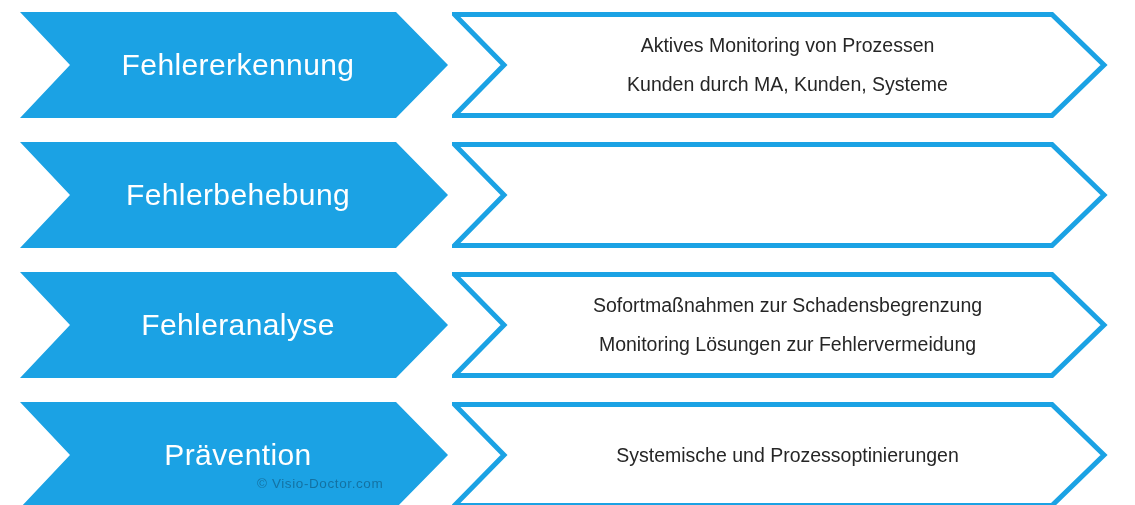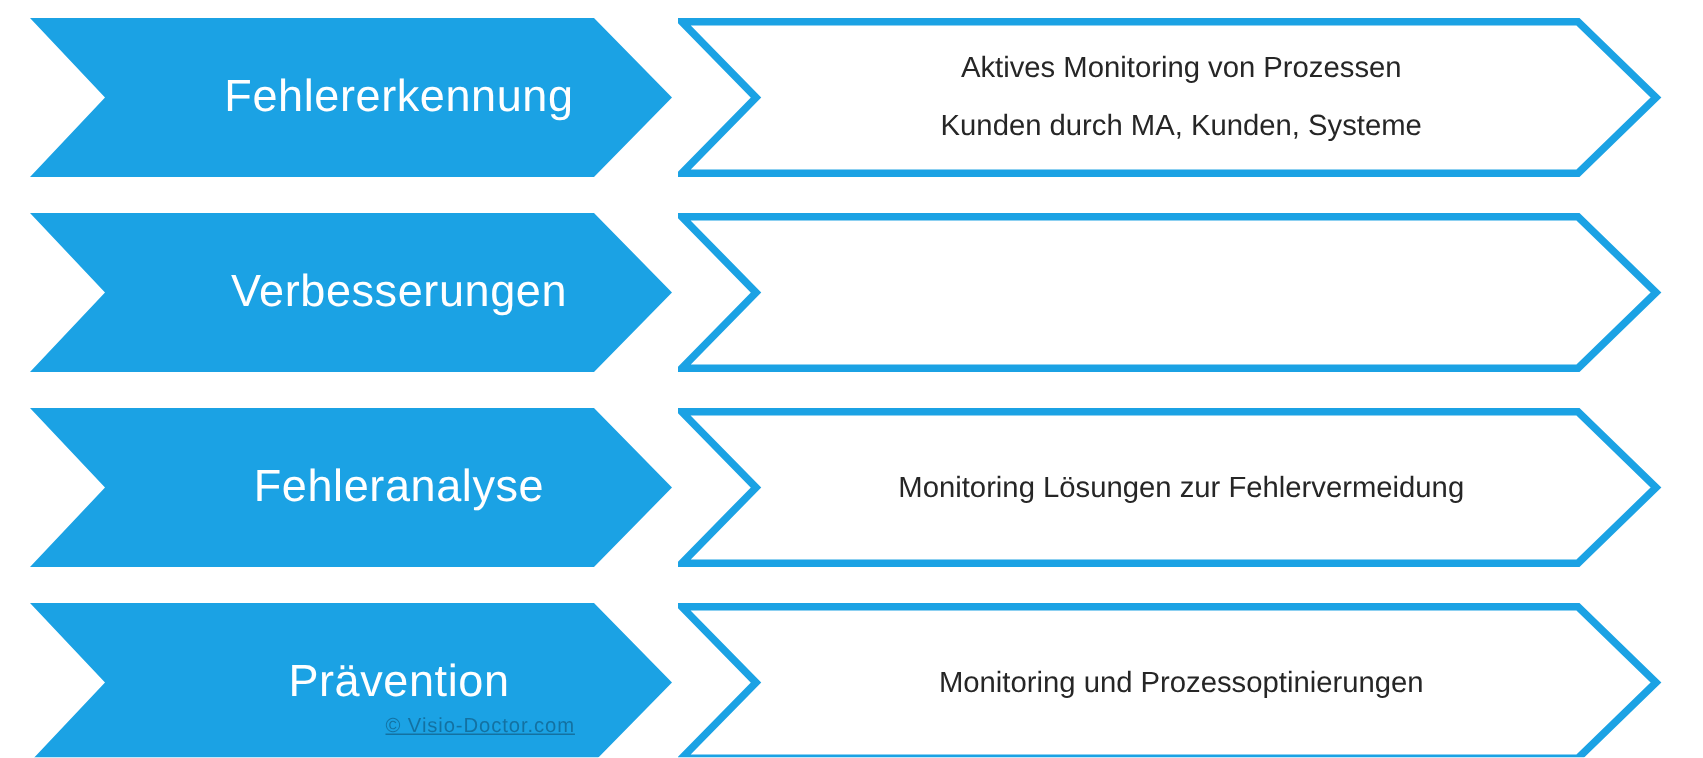--- a/index.html
+++ b/index.html
@@ -22,21 +22,21 @@
   .stage-arrow {
     position: absolute;
     left: 20px; top: 0;
     width: 428px; height: 106px;
   }
   .stage-arrow svg { display: block; width: 100%; height: 100%; }
   .stage-arrow polygon { fill: var(--accent); }
 
   .stage-label {
     position: absolute;
-    left: 36px; top: 0;
+    left: 8px; top: 0;
     width: 428px; height: 106px;
     display: flex; align-items: center; justify-content: center;
     padding-left: 72px; padding-right: 40px;
     color: var(--text-light);
     font-size: 30px;
     letter-spacing: 0.4px;
     white-space: nowrap;
   }
 
   .detail-arrow {
@@ -65,21 +65,20 @@
     white-space: nowrap;
   }
 
   .watermark {
     position: absolute;
     left: 257px; top: 476px;
     font-size: 13.5px;
     letter-spacing: 0.6px;
     color: rgba(10, 45, 70, 0.42);
     z-index: 3;
-    text-decoration: underline;
   }
 </style>
 </head>
 <body>
 
 <div class="canvas">
 
   <div class="row">
     <div class="stage-arrow">
       <svg viewBox="0 0 428 106" preserveAspectRatio="none">
@@ -97,56 +96,57 @@
       <span>Kunden durch MA, Kunden, Systeme</span>
     </div>
   </div>
 
   <div class="row">
     <div class="stage-arrow">
       <svg viewBox="0 0 428 106" preserveAspectRatio="none">
         <polygon points="0,0 376,0 428,53 376,106 0,106 50,53"></polygon>
       </svg>
     </div>
-    <div class="stage-label">Verbesserungen</div>
+    <div class="stage-label">Fehlerbehebung</div>
     <div class="detail-arrow">
       <svg viewBox="0 0 656 106" preserveAspectRatio="none">
         <polygon points="2.5,2.5 600,2.5 652,53 600,103.5 2.5,103.5 52,53"></polygon>
       </svg>
     </div>
   </div>
 
   <div class="row">
     <div class="stage-arrow">
       <svg viewBox="0 0 428 106" preserveAspectRatio="none">
         <polygon points="0,0 376,0 428,53 376,106 0,106 50,53"></polygon>
       </svg>
     </div>
     <div class="stage-label">Fehleranalyse</div>
     <div class="detail-arrow">
       <svg viewBox="0 0 656 106" preserveAspectRatio="none">
         <polygon points="2.5,2.5 600,2.5 652,53 600,103.5 2.5,103.5 52,53"></polygon>
       </svg>
     </div>
     <div class="detail-lines">
+      <span>Sofortmaßnahmen zur Schadensbegrenzung</span>
       <span>Monitoring Lösungen zur Fehlervermeidung</span>
     </div>
   </div>
 
   <div class="row">
     <div class="stage-arrow">
       <svg viewBox="0 0 428 106" preserveAspectRatio="none">
         <polygon points="0,0 376,0 428,53 376,106 0,106 50,53"></polygon>
       </svg>
     </div>
     <div class="stage-label">Prävention</div>
     <div class="detail-arrow">
       <svg viewBox="0 0 656 106" preserveAspectRatio="none">
         <polygon points="2.5,2.5 600,2.5 652,53 600,103.5 2.5,103.5 52,53"></polygon>
       </svg>
     </div>
     <div class="detail-lines">
-      <span>Monitoring und Prozessoptinierungen</span>
+      <span>Systemische und Prozessoptinierungen</span>
     </div>
   </div>
 
   <div class="watermark">© Visio-Doctor.com</div>
 </div>
 
 </body></html>

